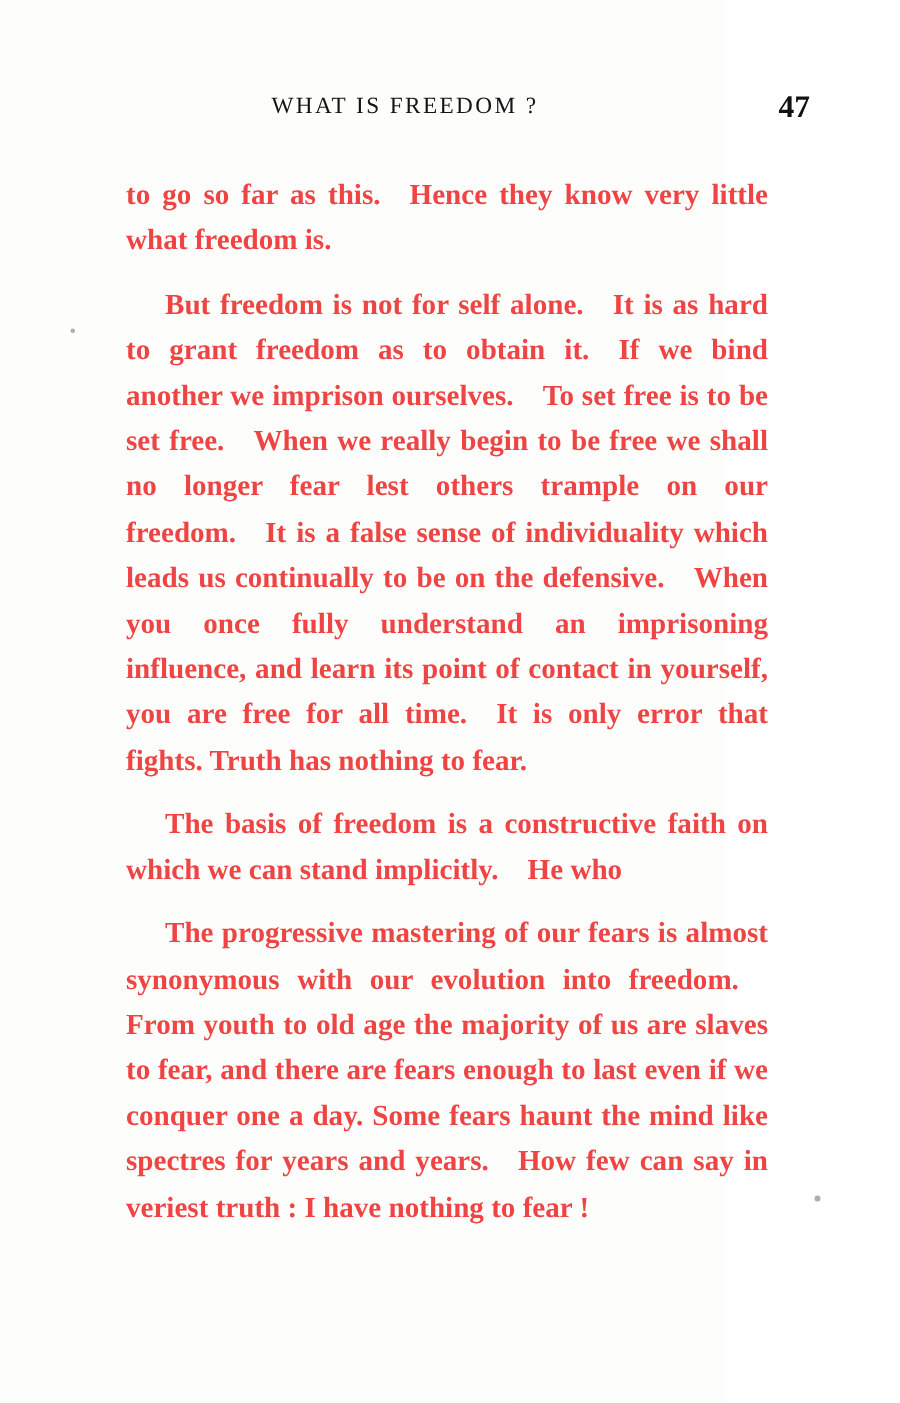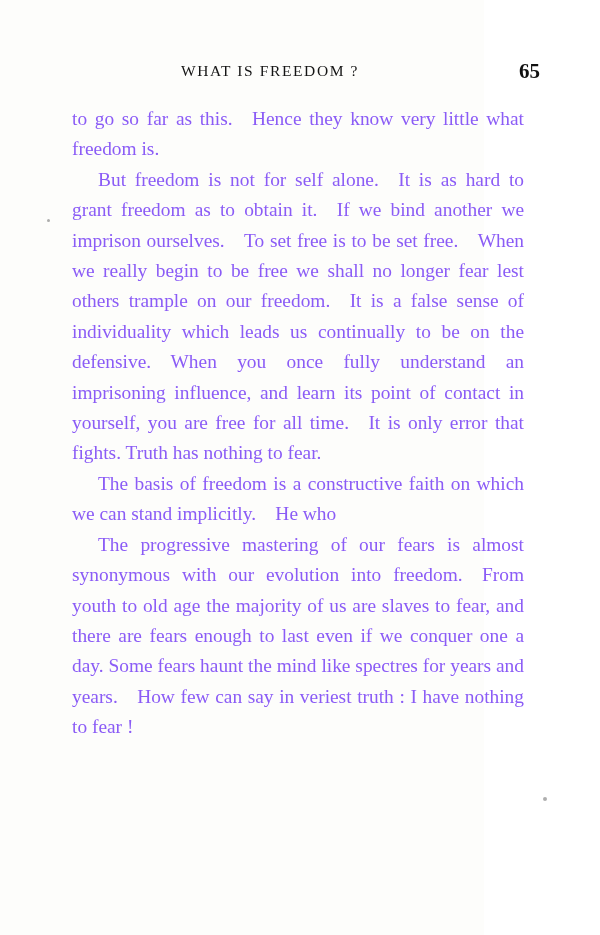--- a/index.html
+++ b/index.html
@@ -50,25 +50,26 @@
     font-weight: bold;
     color: #111;
   }
   .textblock {
     position: absolute;
     left: 72px;
     top: 104px;
     width: 452px;
   }
   p.para {
-    margin: 0;
+    margin: 12px;
     font-size: 19.4px;
     line-height: 30.4px;
     text-align: justify;
-    color: #8b5cf6;
+    color: #ef4444;
+    font-weight: bold;
   }
   p.para.indent {
     text-indent: 26px;
   }
   .lastline {
     text-align: left;
   }
   
   .speck {
     position: absolute;
@@ -79,21 +80,21 @@
   .speck.left { left: 47px; top: 219px; width: 3px; height: 3px; }
   .speck.right { left: 543px; top: 797px; width: 4px; height: 4px; }
 </style>
 </head>
 <body>
 
 <div class="page">
 
   <div class="header">
     <div class="running-title">What is Freedom ?</div>
-    <div class="folio">65</div>
+    <div class="folio">47</div>
   </div>
 
   <div class="textblock">
     <p class="para">to go so far as this. Hence they know very little what freedom is.</p>
     <p class="para indent">But freedom is not for self alone. It is as hard to grant freedom as to obtain it. If we bind another we imprison ourselves. To set free is to be set free. When we really begin to be free we shall no longer fear lest others trample on our freedom. It is a false sense of individuality which leads us continually to be on the defensive. When you once fully understand an imprisoning influence, and learn its point of contact in yourself, you are free for all time. It is only error that fights. Truth has nothing to fear.</p>
     <p class="para indent lastline">The basis of freedom is a constructive faith on which we can stand implicitly. He who</p>
     <p class="para indent">The progressive mastering of our fears is almost synonymous with our evolution into freedom. From youth to old age the majority of us are slaves to fear, and there are fears enough to last even if we conquer one a day. Some fears haunt the mind like spectres for years and years. How few can say in veriest truth : I have nothing to fear !</p>
   </div>
 
   <div class="speck left"></div>

